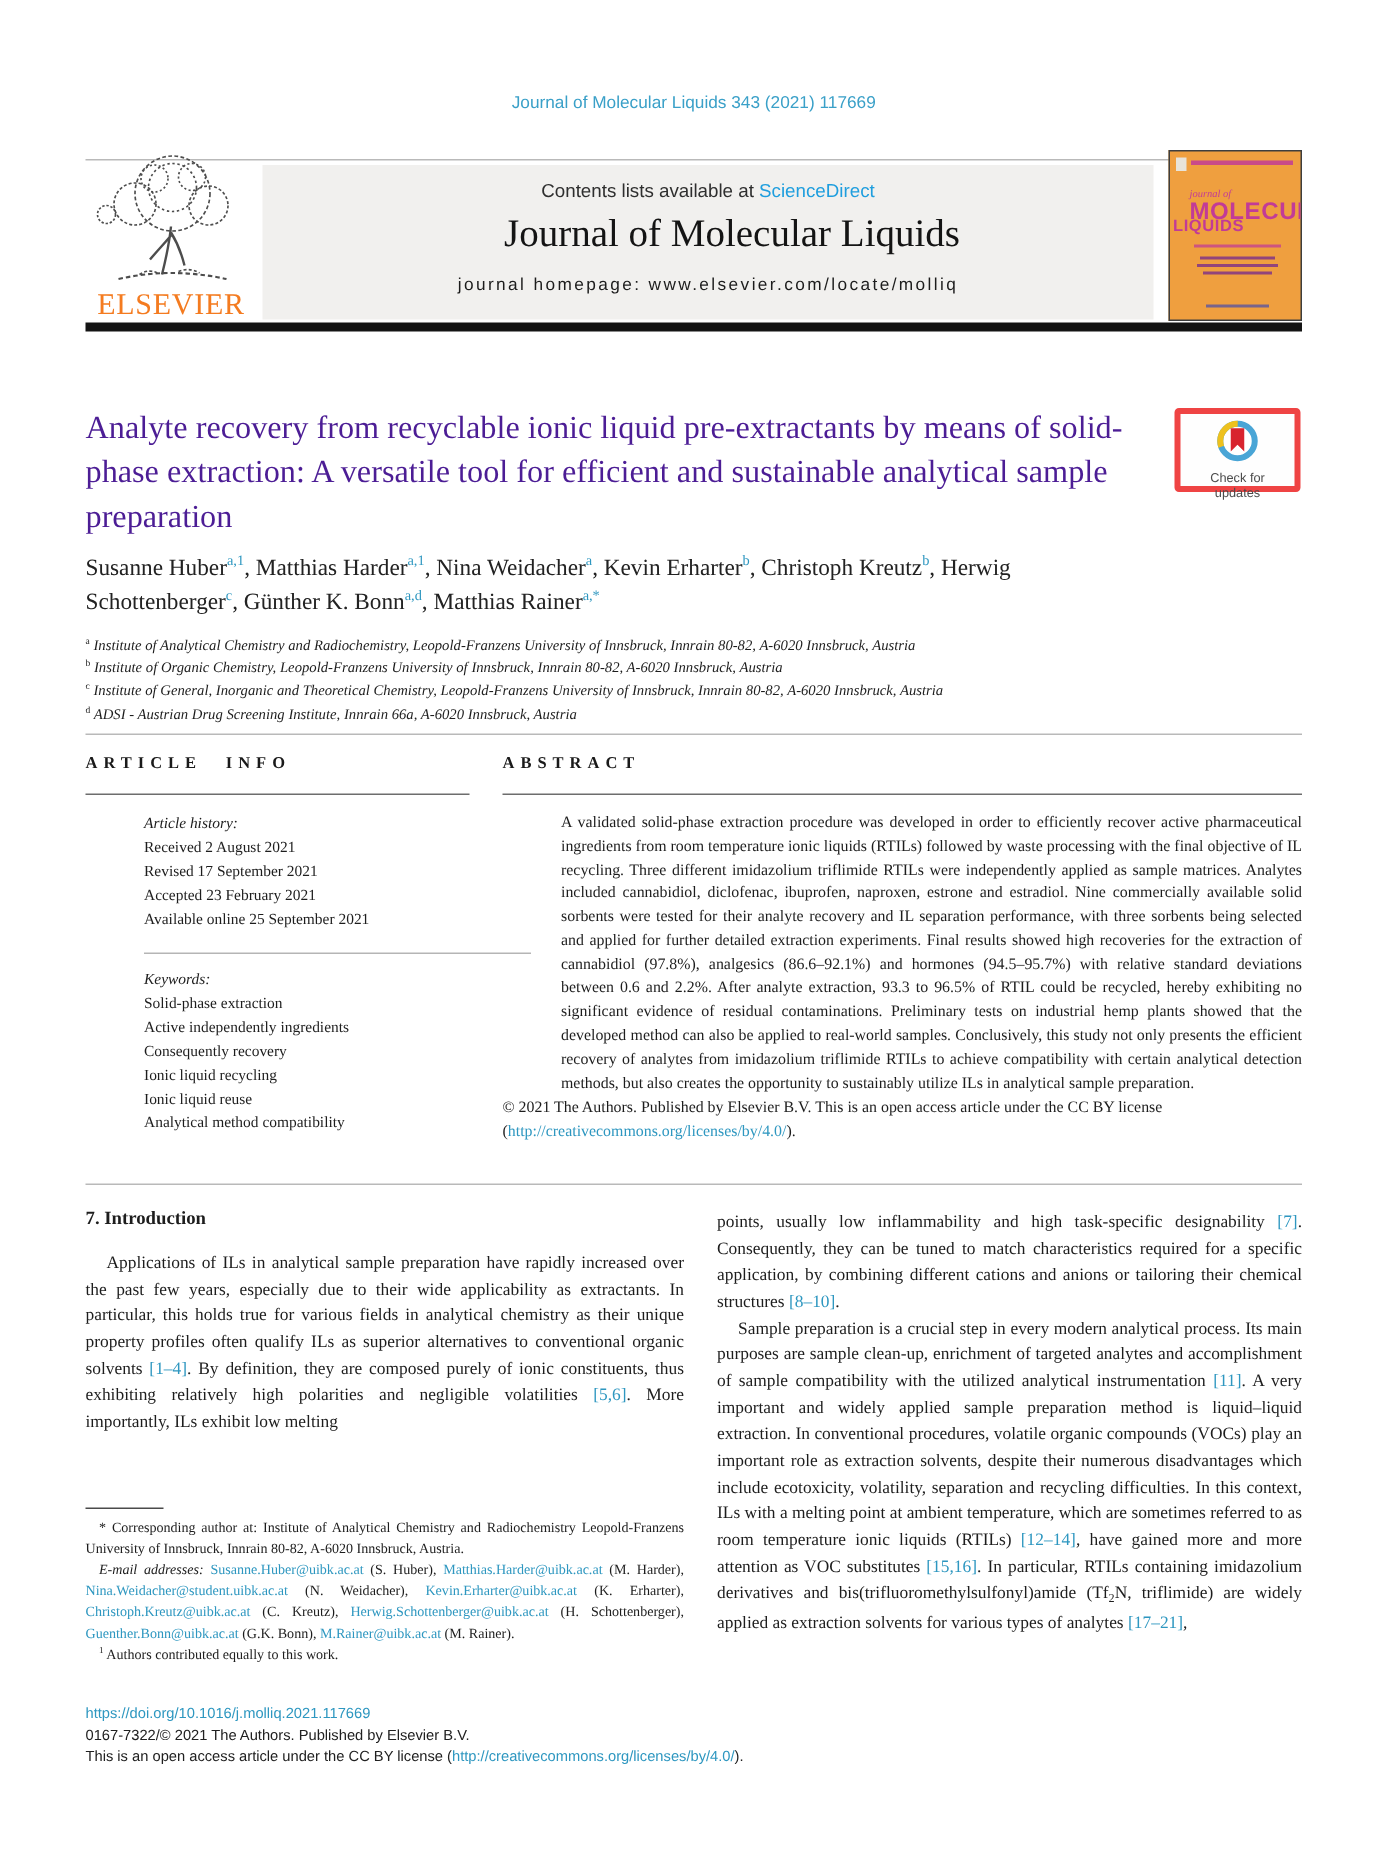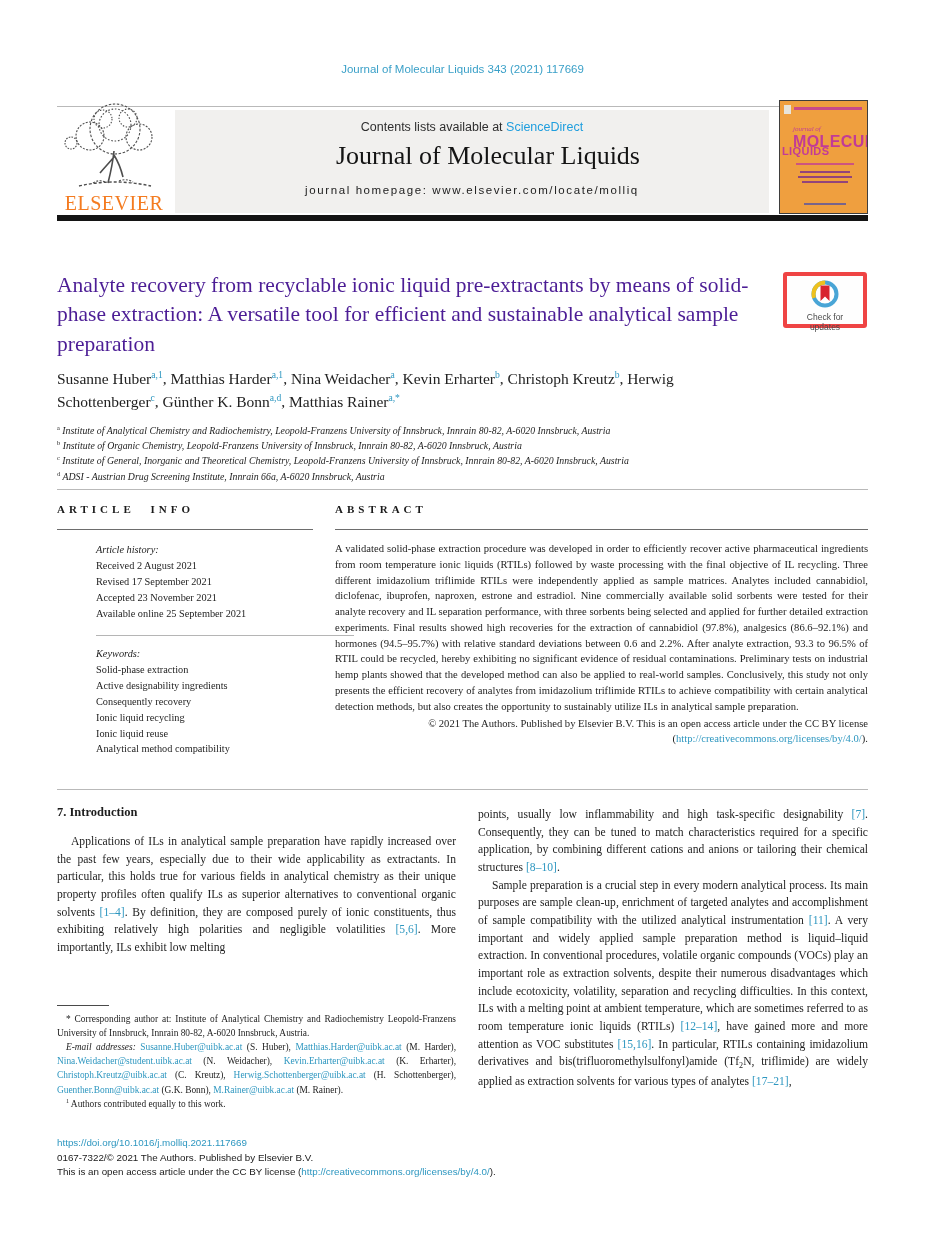--- a/index.html
+++ b/index.html
@@ -45,22 +45,22 @@
   .affils{ position:absolute; left:57px; top:423px; width:811px; font-size:9.8px; line-height:1.42; }
   .affils .line .it{ font-style:italic; }
 
   .sec-head{ position:absolute; font-size:11px; font-weight:bold; letter-spacing:4px; word-spacing:9px; color:#1a1a1a; }
 
   .info-col{ position:absolute; left:57px; top:542px; width:258px; font-size:10.3px; line-height:1.55;margin-left:39px; }
   .info-col .lbl{ font-style:italic; }
   .info-col .mini-rule{ border-top:1px solid #b5b5b5; margin:13px 0 10px 0; }
 
   .abs-col{ position:absolute; left:335px; top:541px; width:533px; font-size:10.6px; line-height:1.49; }
-  .abs-col .abs-text{ text-align:justify; }
-  .abs-col .copyright{ text-align:right; margin-top:1px; }
+  .abs-col .abs-text{ text-align:justify;margin-left:39px; }
+  .abs-col .copyright{ text-align:left; margin-top:1px; }
 
   .body-head{ position:absolute; font-size:12.5px; font-weight:bold; }
   .col{ position:absolute; font-size:11.6px; line-height:1.525; text-align:justify; }
   .col p.indent{ text-indent:14px; }
 
   .fn{ position:absolute; left:57px; top:1005px; width:399px; font-size:9.4px; line-height:1.5; }
   .fn .fn-rule{ width:52px; border-top:1px solid #4a4a4a; margin-bottom:6px; }
   .fn .para{ text-align:justify; text-indent:9px; }
   .fn .it{ font-style:italic; }
 
@@ -149,28 +149,28 @@
 <div class="rule-dark" style="left:57px; top:529px; width:256px;"></div>
 
 <div class="sec-head" style="left:335px; top:503px;">ABSTRACT</div>
 <div class="rule-dark" style="left:335px; top:529px; width:533px;"></div>
 
 <div class="info-col">
   <div class="lbl">Article history:</div>
   <div>
       <div>Received 2 August 2021</div>
       <div>Revised 17 September 2021</div>
-      <div>Accepted 23 November 2021</div>
+      <div>Accepted 23 February 2021</div>
       <div>Available online 25 September 2021</div>
     </div>
   <div class="mini-rule"></div>
   <div class="lbl">Keywords:</div>
   <div>
       <div>Solid-phase extraction</div>
-      <div>Active designability ingredients</div>
+      <div>Active independently ingredients</div>
       <div>Consequently recovery</div>
       <div>Ionic liquid recycling</div>
       <div>Ionic liquid reuse</div>
       <div>Analytical method compatibility</div>
     </div>
 </div>
 
 <div class="abs-col">
   <div class="abs-text">A validated solid-phase extraction procedure was developed in order to efficiently recover active pharmaceutical ingredients from room temperature ionic liquids (RTILs) followed by waste processing with the final objective of IL recycling. Three different imidazolium triflimide RTILs were independently applied as sample matrices. Analytes included cannabidiol, diclofenac, ibuprofen, naproxen, estrone and estradiol. Nine commercially available solid sorbents were tested for their analyte recovery and IL separation performance, with three sorbents being selected and applied for further detailed extraction experiments. Final results showed high recoveries for the extraction of cannabidiol (97.8%), analgesics (86.6–92.1%) and hormones (94.5–95.7%) with relative standard deviations between 0.6 and 2.2%. After analyte extraction, 93.3 to 96.5% of RTIL could be recycled, hereby exhibiting no significant evidence of residual contaminations. Preliminary tests on industrial hemp plants showed that the developed method can also be applied to real-world samples. Conclusively, this study not only presents the efficient recovery of analytes from imidazolium triflimide RTILs to achieve compatibility with certain analytical detection methods, but also creates the opportunity to sustainably utilize ILs in analytical sample preparation.</div>
   <div class="copyright"><span>© 2021 The Authors. Published by Elsevier B.V. This is an open access article under the CC BY license (</span><span class="lnk">http://creativecommons.org/licenses/by/4.0/</span><span>).</span></div>

